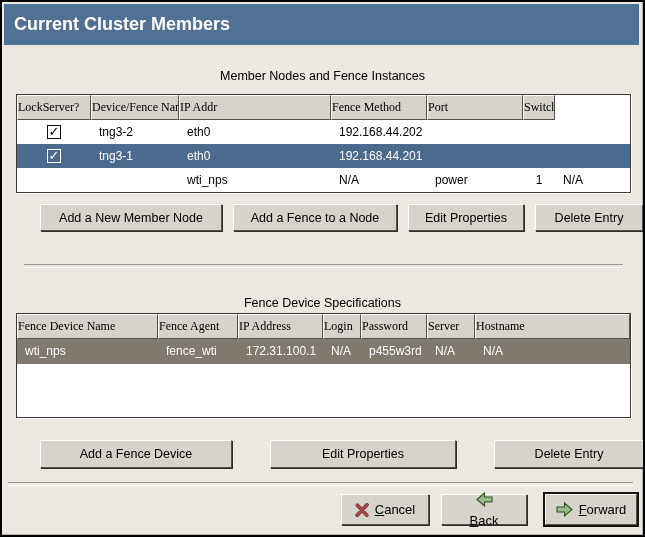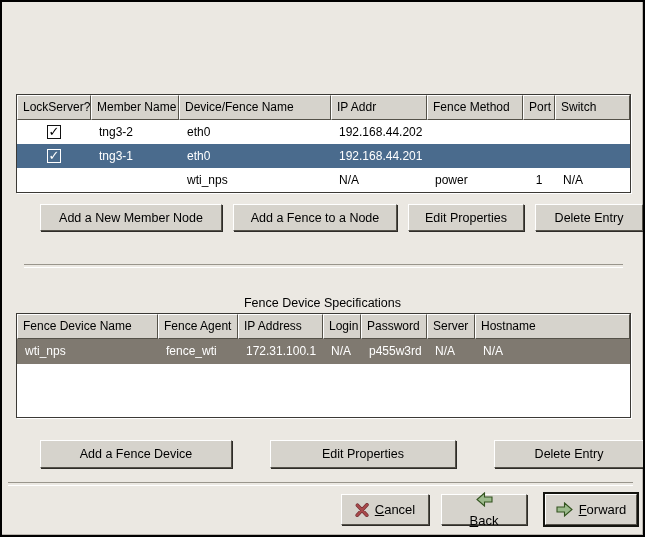--- a/index.html
+++ b/index.html
@@ -34,22 +34,22 @@
   }
   .t1{top:92px;height:97px;}
   .t2{top:311px;height:103px;}
   .thead{display:grid;height:25px;}
   .t1 .thead,.t1 .trow{grid-template-columns:74px 88px 152px 96px 96px 32px 1fr;}
   .t2 .thead,.t2 .trow{grid-template-columns:141px 80px 85px 38px 66px 48px 1fr;}
   .th{
     background:var(--button-face,#d6d3cc);
     border-top:1px solid #fff;border-left:1px solid #fff;
     border-right:1px solid #545148;border-bottom:1px solid #545148;
-    font-size:12px;line-height:22px;padding-left:5px;
-    white-space:nowrap;overflow:hidden;color:#000;
+    font-size:12px;line-height:22px;
+    white-space:nowrap;overflow:hidden;color:#000;font-family:Liberation Serif, serif;
   }
   .trow{display:grid;height:24px;background:#fff;color:#000;}
   .t2 .trow{height:25px;}
   .trow.selected{background:var(--selected-row-bg,#4a6b8d);color:#fff;}
   .trow.selected-inactive{background:var(--inactive-selected-row-bg,#7f7970);color:#fff;}
   .td{
     font-size:12px;line-height:24px;padding-left:8px;
     white-space:nowrap;overflow:hidden;
   }
   .td.center{text-align:center;padding-left:0;}
@@ -94,26 +94,27 @@
   .footer .back{width:86px;margin-right:16px;flex-direction:column;}
   .footer .forward{width:92px;box-shadow:0 0 0 2px #14140f;margin-left:2px;}
   .mn{text-decoration:underline;}
   .icon{display:block;flex:0 0 auto;}
 </style>
 </head>
 <body>
 
 <div class="window">
 
-
+  <div class="titlebar">Current Cluster Members</div>
+
+  <div class="section-label s1">Member Nodes and Fence Instances</div>
 
   <div class="gtable t1">
     <div class="thead">
       <div class="th">LockServer?</div>
-      <div class="th">Member Name</div>
       <div class="th">Device/Fence Name</div>
       <div class="th">IP Addr</div>
       <div class="th">Fence Method</div>
       <div class="th">Port</div>
       <div class="th">Switch</div>
     </div>
     <div class="trow">
       <div class="td cb-cell">
           <span class="checkbox checked"></span>
         </div>

